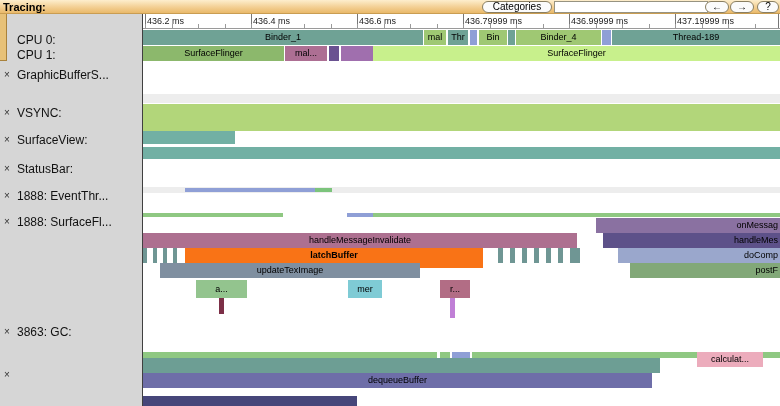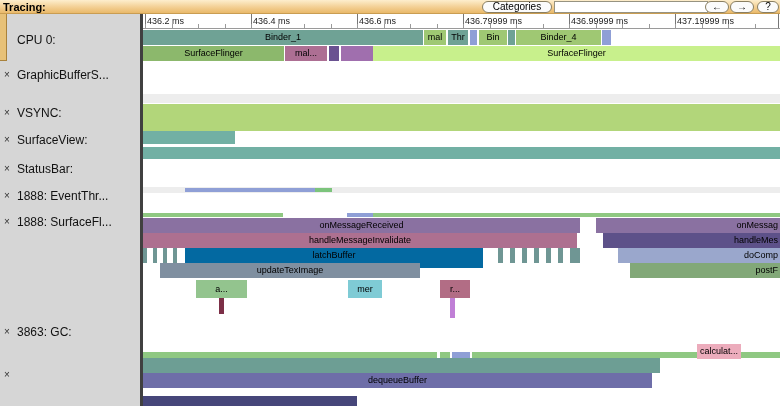--- a/index.html
+++ b/index.html
@@ -20,21 +20,21 @@
   .fwd{left:730px;width:24px;}
   .help{left:757px;width:22px;}
   
   .ruler{position:absolute;left:143px;top:14px;width:637px;height:15px;background:#ffffff;
          border-bottom:1px solid #9a9a9a;box-sizing:border-box;overflow:hidden;}
   .tick-major{position:absolute;top:0;width:1px;height:15px;background:#777;}
   .tick-minor{position:absolute;top:10px;width:1px;height:5px;background:#9a9a9a;}
   .tick-label{position:absolute;top:2px;font-size:9px;color:#222;white-space:nowrap;}
   
   .sidebar{position:absolute;left:0;top:14px;width:143px;height:392px;background:#d6d6d6;
-           border-right:3px solid #404040;box-sizing:border-box;}
+           border-right:1px solid #404040;box-sizing:border-box;}
   .corner-strip{position:absolute;left:0;top:14px;width:7px;height:47px;background:#e7c178;
                 border-right:1px solid #a9823c;border-bottom:1px solid #a9823c;box-sizing:border-box;}
   .trackrow{position:absolute;left:0;width:142px;height:14px;font-size:12px;color:#111;
             white-space:nowrap;overflow:hidden;}
   .closex{position:absolute;left:4px;top:1px;font-size:10px;line-height:12px;color:#333;cursor:pointer;}
   .tlabel{position:absolute;left:17px;top:0;}
   
   .tlarea{position:absolute;left:0;top:0;width:780px;height:406px;pointer-events:none;}
   .slice{position:absolute;overflow:hidden;white-space:nowrap;font-size:9px;color:#000;
          text-align:center;pointer-events:auto;}
@@ -49,20 +49,23 @@
     <button class="hbtn cat">Categories</button>
     <input class="hsearch" value="" style="">
     <button class="hbtn back">←</button>
     <button class="hbtn fwd">→</button>
     <button class="hbtn help">?</button>
   </div>
 
   <div class="sidebar">
       <div class="trackrow" style="top: 19px;">
         <span class="tlabel">CPU 0:</span>
+      </div>
+      <div class="trackrow" style="top: 34px;">
+        <span class="tlabel">CPU 1:</span>
       </div>
       <div class="trackrow" style="top: 54px;">
         <span class="closex">×</span>
         <span class="tlabel">GraphicBufferS...</span>
       </div>
       <div class="trackrow" style="top: 92px;">
         <span class="closex">×</span>
         <span class="tlabel">VSYNC:</span>
       </div>
       <div class="trackrow" style="top: 119px;">
@@ -131,61 +134,61 @@
     </div>
   <div class="tlarea">
       <div class="slice" style="left: 143px; top: 30px; width: 280px; height: 15px; line-height: 15px; background: rgb(111, 162, 149);">Binder_1</div>
       <div class="slice" style="left: 424px; top: 30px; width: 22px; height: 15px; line-height: 15px; background: rgb(159, 200, 115);">mal</div>
       <div class="slice" style="left: 448px; top: 30px; width: 20px; height: 15px; line-height: 15px; background: rgb(111, 162, 149);">Thr</div>
       <div class="slice" style="left: 470px; top: 30px; width: 7px; height: 15px; line-height: 15px; background: rgb(143, 159, 214);"></div>
       <div class="slice" style="left: 479px; top: 30px; width: 28px; height: 15px; line-height: 15px; background: rgb(159, 200, 115);">Bin</div>
       <div class="slice" style="left: 508px; top: 30px; width: 7px; height: 15px; line-height: 15px; background: rgb(111, 162, 149);"></div>
       <div class="slice" style="left: 516px; top: 30px; width: 85px; height: 15px; line-height: 15px; background: rgb(159, 200, 115);">Binder_4</div>
       <div class="slice" style="left: 602px; top: 30px; width: 9px; height: 15px; line-height: 15px; background: rgb(143, 159, 214);"></div>
+      <div class="slice" style="left: 612px; top: 30px; width: 168px; height: 15px; line-height: 15px; background: rgb(111, 162, 149);">Thread-189</div>
       <div class="slice" style="left: 143px; top: 46px; width: 141px; height: 15px; line-height: 15px; background: rgb(140, 184, 108);">SurfaceFlinger</div>
       <div class="slice" style="left: 285px; top: 46px; width: 42px; height: 15px; line-height: 15px; background: rgb(173, 111, 147);">mal...</div>
       <div class="slice" style="left: 329px; top: 46px; width: 10px; height: 15px; line-height: 15px; background: rgb(106, 82, 145);"></div>
       <div class="slice" style="left: 341px; top: 46px; width: 31px; height: 15px; line-height: 15px; background: rgb(160, 111, 174); padding-left: 34px;">Eve</div>
       <div class="slice" style="left: 373px; top: 46px; width: 407px; height: 15px; line-height: 15px; background: rgb(200, 240, 140);">SurfaceFlinger</div>
       <div class="slice" style="left: 143px; top: 94px; width: 637px; height: 9px; line-height: 9px; background: rgb(237, 237, 237);"></div>
       <div class="slice" style="left: 143px; top: 104px; width: 637px; height: 27px; line-height: 27px; background: rgb(178, 214, 122);"></div>
       <div class="slice" style="left: 143px; top: 131px; width: 92px; height: 13px; line-height: 13px; background: rgb(114, 176, 164);"></div>
       <div class="slice" style="left: 143px; top: 147px; width: 637px; height: 12px; line-height: 12px; background: rgb(114, 176, 164);"></div>
       <div class="slice" style="left: 143px; top: 187px; width: 637px; height: 6px; line-height: 6px; background: rgb(237, 237, 237);"></div>
       <div class="slice" style="left: 185px; top: 188px; width: 130px; height: 4px; line-height: 4px; background: rgb(143, 159, 214);"></div>
       <div class="slice" style="left: 315px; top: 188px; width: 17px; height: 4px; line-height: 4px; background: rgb(124, 196, 124);"></div>
       <div class="slice" style="left: 143px; top: 213px; width: 140px; height: 4px; line-height: 4px; background: rgb(143, 200, 130);"></div>
       <div class="slice" style="left: 347px; top: 213px; width: 26px; height: 4px; line-height: 4px; background: rgb(143, 159, 214);"></div>
       <div class="slice" style="left: 373px; top: 213px; width: 407px; height: 4px; line-height: 4px; background: rgb(143, 200, 130);"></div>
-      <div class="slice" style="left: 143px; top: 218px; width: 437px; height: 15px; line-height: 15px; background: rgb(138, 113, 161);">onMessageReceived</div>
       <div class="slice r" style="left: 596px; top: 218px; width: 184px; height: 15px; line-height: 15px; background: rgb(138, 113, 161); padding-left: 44px;">onMessag</div>
       <div class="slice" style="left: 143px; top: 233px; width: 434px; height: 15px; line-height: 15px; background: rgb(173, 112, 144);">handleMessageInvalidate</div>
       <div class="slice r" style="left: 603px; top: 233px; width: 177px; height: 15px; line-height: 15px; background: rgb(93, 81, 137);">handleMes</div>
       <div class="slice" style="left: 143px; top: 248px; width: 4px; height: 15px; line-height: 15px; background: rgb(111, 150, 148);"></div>
       <div class="slice" style="left: 153px; top: 248px; width: 4px; height: 15px; line-height: 15px; background: rgb(111, 150, 148);"></div>
       <div class="slice" style="left: 163px; top: 248px; width: 4px; height: 15px; line-height: 15px; background: rgb(111, 150, 148);"></div>
       <div class="slice" style="left: 173px; top: 248px; width: 4px; height: 15px; line-height: 15px; background: rgb(111, 150, 148);"></div>
-      <div class="slice" style="left: 185px; top: 248px; width: 298px; height: 20px; line-height: 15px; background: #0369a1;">latchBuffer</div>
+      <div class="slice" style="left: 185px; top: 248px; width: 298px; height: 20px; line-height: 15px; background: #f97316; font-weight: bold;">latchBuffer</div>
       <div class="slice" style="left: 498px; top: 248px; width: 5px; height: 15px; line-height: 15px; background: rgb(111, 150, 148);"></div>
       <div class="slice" style="left: 510px; top: 248px; width: 5px; height: 15px; line-height: 15px; background: rgb(111, 150, 148);"></div>
       <div class="slice" style="left: 522px; top: 248px; width: 5px; height: 15px; line-height: 15px; background: rgb(111, 150, 148);"></div>
       <div class="slice" style="left: 534px; top: 248px; width: 5px; height: 15px; line-height: 15px; background: rgb(111, 150, 148);"></div>
       <div class="slice" style="left: 546px; top: 248px; width: 5px; height: 15px; line-height: 15px; background: rgb(111, 150, 148);"></div>
       <div class="slice" style="left: 558px; top: 248px; width: 5px; height: 15px; line-height: 15px; background: rgb(111, 150, 148);"></div>
       <div class="slice" style="left: 570px; top: 248px; width: 10px; height: 15px; line-height: 15px; background: rgb(111, 150, 148);"></div>
       <div class="slice r" style="left: 618px; top: 248px; width: 162px; height: 15px; line-height: 15px; background: rgb(154, 167, 204);">doComp</div>
       <div class="slice" style="left: 160px; top: 263px; width: 260px; height: 15px; line-height: 15px; background: rgb(127, 143, 160);">updateTexImage</div>
       <div class="slice r" style="left: 630px; top: 263px; width: 150px; height: 15px; line-height: 15px; background: rgb(130, 168, 120);">postF</div>
       <div class="slice" style="left: 196px; top: 280px; width: 51px; height: 18px; line-height: 18px; background: rgb(147, 196, 142);">a...</div>
       <div class="slice" style="left: 348px; top: 280px; width: 34px; height: 18px; line-height: 18px; background: rgb(127, 203, 213);">mer</div>
       <div class="slice" style="left: 440px; top: 280px; width: 30px; height: 18px; line-height: 18px; background: rgb(178, 109, 133);">r...</div>
       <div class="slice" style="left: 219px; top: 298px; width: 5px; height: 16px; line-height: 16px; background: rgb(124, 47, 71);"></div>
       <div class="slice" style="left: 450px; top: 298px; width: 5px; height: 20px; line-height: 20px; background: rgb(192, 127, 214);"></div>
       <div class="slice" style="left: 143px; top: 352px; width: 294px; height: 6px; line-height: 6px; background: rgb(143, 200, 130);"></div>
       <div class="slice" style="left: 440px; top: 352px; width: 10px; height: 6px; line-height: 6px; background: rgb(143, 200, 130);"></div>
       <div class="slice" style="left: 452px; top: 352px; width: 18px; height: 6px; line-height: 6px; background: rgb(143, 159, 214);"></div>
       <div class="slice" style="left: 472px; top: 352px; width: 308px; height: 6px; line-height: 6px; background: rgb(143, 200, 130);"></div>
       <div class="slice" style="left: 143px; top: 358px; width: 517px; height: 15px; line-height: 15px; background: rgb(109, 158, 148);"></div>
-      <div class="slice" style="left: 697px; top: 344px; width: 44px; height: 15px; line-height: 15px; background: rgb(236, 172, 188);">calculat...</div>
+      <div class="slice" style="left: 697px; top: 352px; width: 66px; height: 15px; line-height: 15px; background: rgb(236, 172, 188);">calculat...</div>
       <div class="slice" style="left: 143px; top: 373px; width: 509px; height: 15px; line-height: 15px; background: rgb(110, 110, 168);">dequeueBuffer</div>
       <div class="slice" style="left: 143px; top: 396px; width: 214px; height: 10px; line-height: 10px; background: rgb(70, 70, 122);"></div>
     </div>
 </div>
 
 </body></html>

